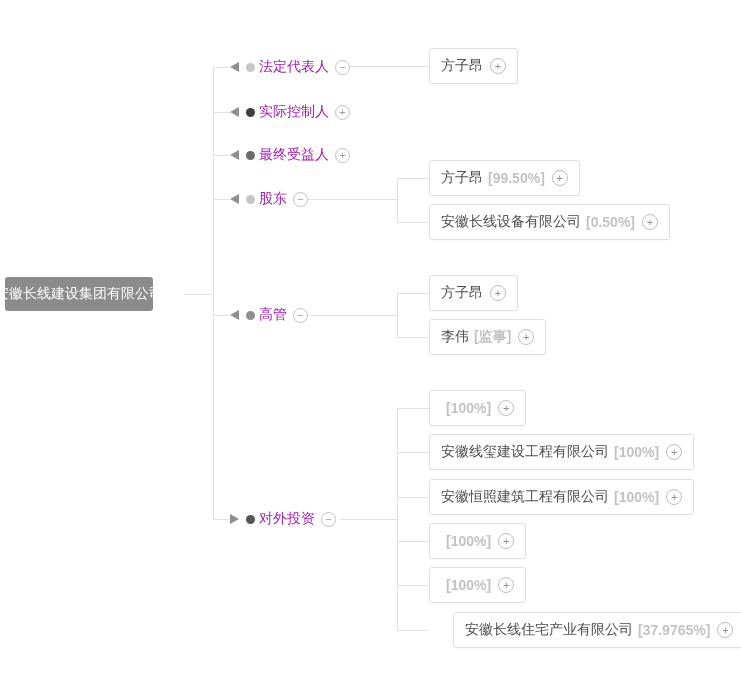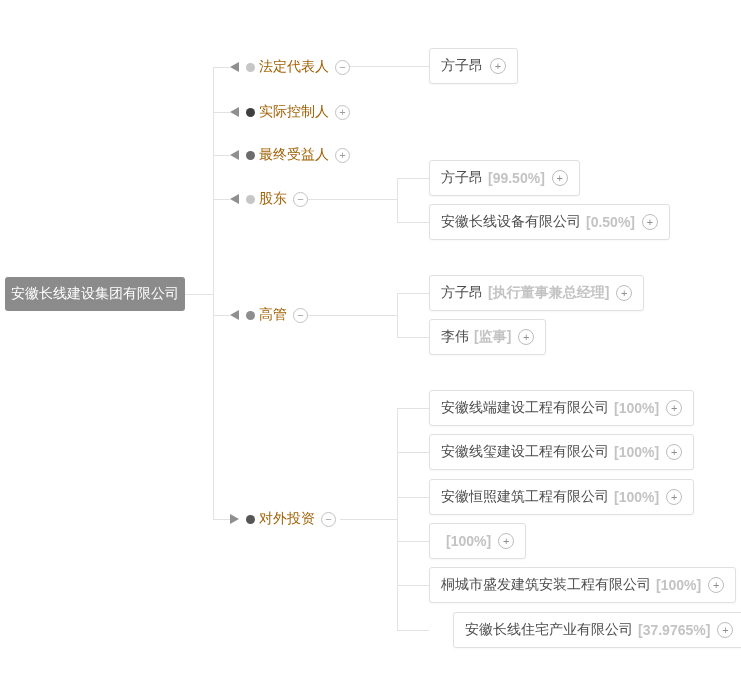--- a/index.html
+++ b/index.html
@@ -5,34 +5,34 @@
   html,body { margin:0; padding:0; background:#fff; }
   .canvas {
     position:relative; width:741px; height:674px; background:#ffffff;
     font-family:"Liberation Sans","DejaVu Sans",sans-serif; overflow:hidden;
   }
   .hline, .vline { position:absolute; background:#e2e2e2; z-index:1; }
   .hline { height:1px; }
   .vline { width:1px; }
 
   .root-node {
-    position:absolute; left:5px; top:277px; width:180px; height:34px;
+    position:absolute; left:5px; top:277px; width:148px; height:34px;
     background:#8b8b8b; color:#ffffff; border-radius:3px;
     display:flex; align-items:center; justify-content:center;
     font-size:14px; z-index:2; cursor:pointer; white-space:nowrap;
   }
 
   .branch-row {
     position:absolute; display:flex; align-items:center; height:22px; z-index:2;
   }
   .tri { width:0; height:0; border-top:5px solid transparent; border-bottom:5px solid transparent; flex:none; }
   .tri-left  { border-right:9px solid #8f8f8f; }
   .tri-right { border-left:9px solid #8f8f8f; }
   .dot { width:9px; height:9px; border-radius:50%; margin:0 4px 0 7px; flex:none; background:#999; }
-  .branch-label { font-size:14px; color:#a16207; margin-right:6px; white-space:nowrap; }
+  .branch-label { font-size:14px; color:#a21caf; margin-right:6px; white-space:nowrap; }
   .toggle {
     width:13px; height:13px; border:1px solid #c2c2c2; border-radius:50%;
     background:#fff; color:#9e9e9e; font-size:11px; line-height:11px;
     display:flex; align-items:center; justify-content:center; flex:none; cursor:pointer;
   }
 
   .node-box {
     position:absolute; height:36px; box-sizing:border-box;
     background:#ffffff; border:1px solid #e0e0e0; border-radius:3px;
     display:inline-flex; align-items:center; padding:0 11px;
@@ -140,50 +140,47 @@
     <span class="plus-icon">+</span>
   </div>
   <div class="node-box" style="left:429px;top:204px">
     <span class="node-name">安徽长线设备有限公司</span>
     <span class="node-tag">[0.50%]</span>
     <span class="plus-icon">+</span>
   </div>
 
   <div class="node-box" style="left:429px;top:275px">
     <span class="node-name">方子昂</span>
-    <span class="node-tag">[执行董事兼总经理]</span>
     <span class="plus-icon">+</span>
   </div>
   <div class="node-box" style="left:429px;top:319px">
     <span class="node-name">李伟</span>
     <span class="node-tag">[监事]</span>
     <span class="plus-icon">+</span>
   </div>
 
   <div class="node-box" style="left:429px;top:390px">
-    <span class="node-name">安徽线端建设工程有限公司</span>
     <span class="node-tag">[100%]</span>
     <span class="plus-icon">+</span>
   </div>
   <div class="node-box" style="left:429px;top:434px">
     <span class="node-name">安徽线玺建设工程有限公司</span>
     <span class="node-tag">[100%]</span>
     <span class="plus-icon">+</span>
   </div>
   <div class="node-box" style="left:429px;top:479px">
     <span class="node-name">安徽恒照建筑工程有限公司</span>
     <span class="node-tag">[100%]</span>
     <span class="plus-icon">+</span>
   </div>
   <div class="node-box" style="left:429px;top:523px">
     <span class="node-tag">[100%]</span>
     <span class="plus-icon">+</span>
   </div>
   <div class="node-box" style="left:429px;top:567px">
-    <span class="node-name">桐城市盛发建筑安装工程有限公司</span>
     <span class="node-tag">[100%]</span>
     <span class="plus-icon">+</span>
   </div>
   <div class="node-box" style="left:453px;top:612px">
     <span class="node-name">安徽长线住宅产业有限公司</span>
     <span class="node-tag">[37.9765%]</span>
     <span class="plus-icon">+</span>
   </div>
 
 </div>

